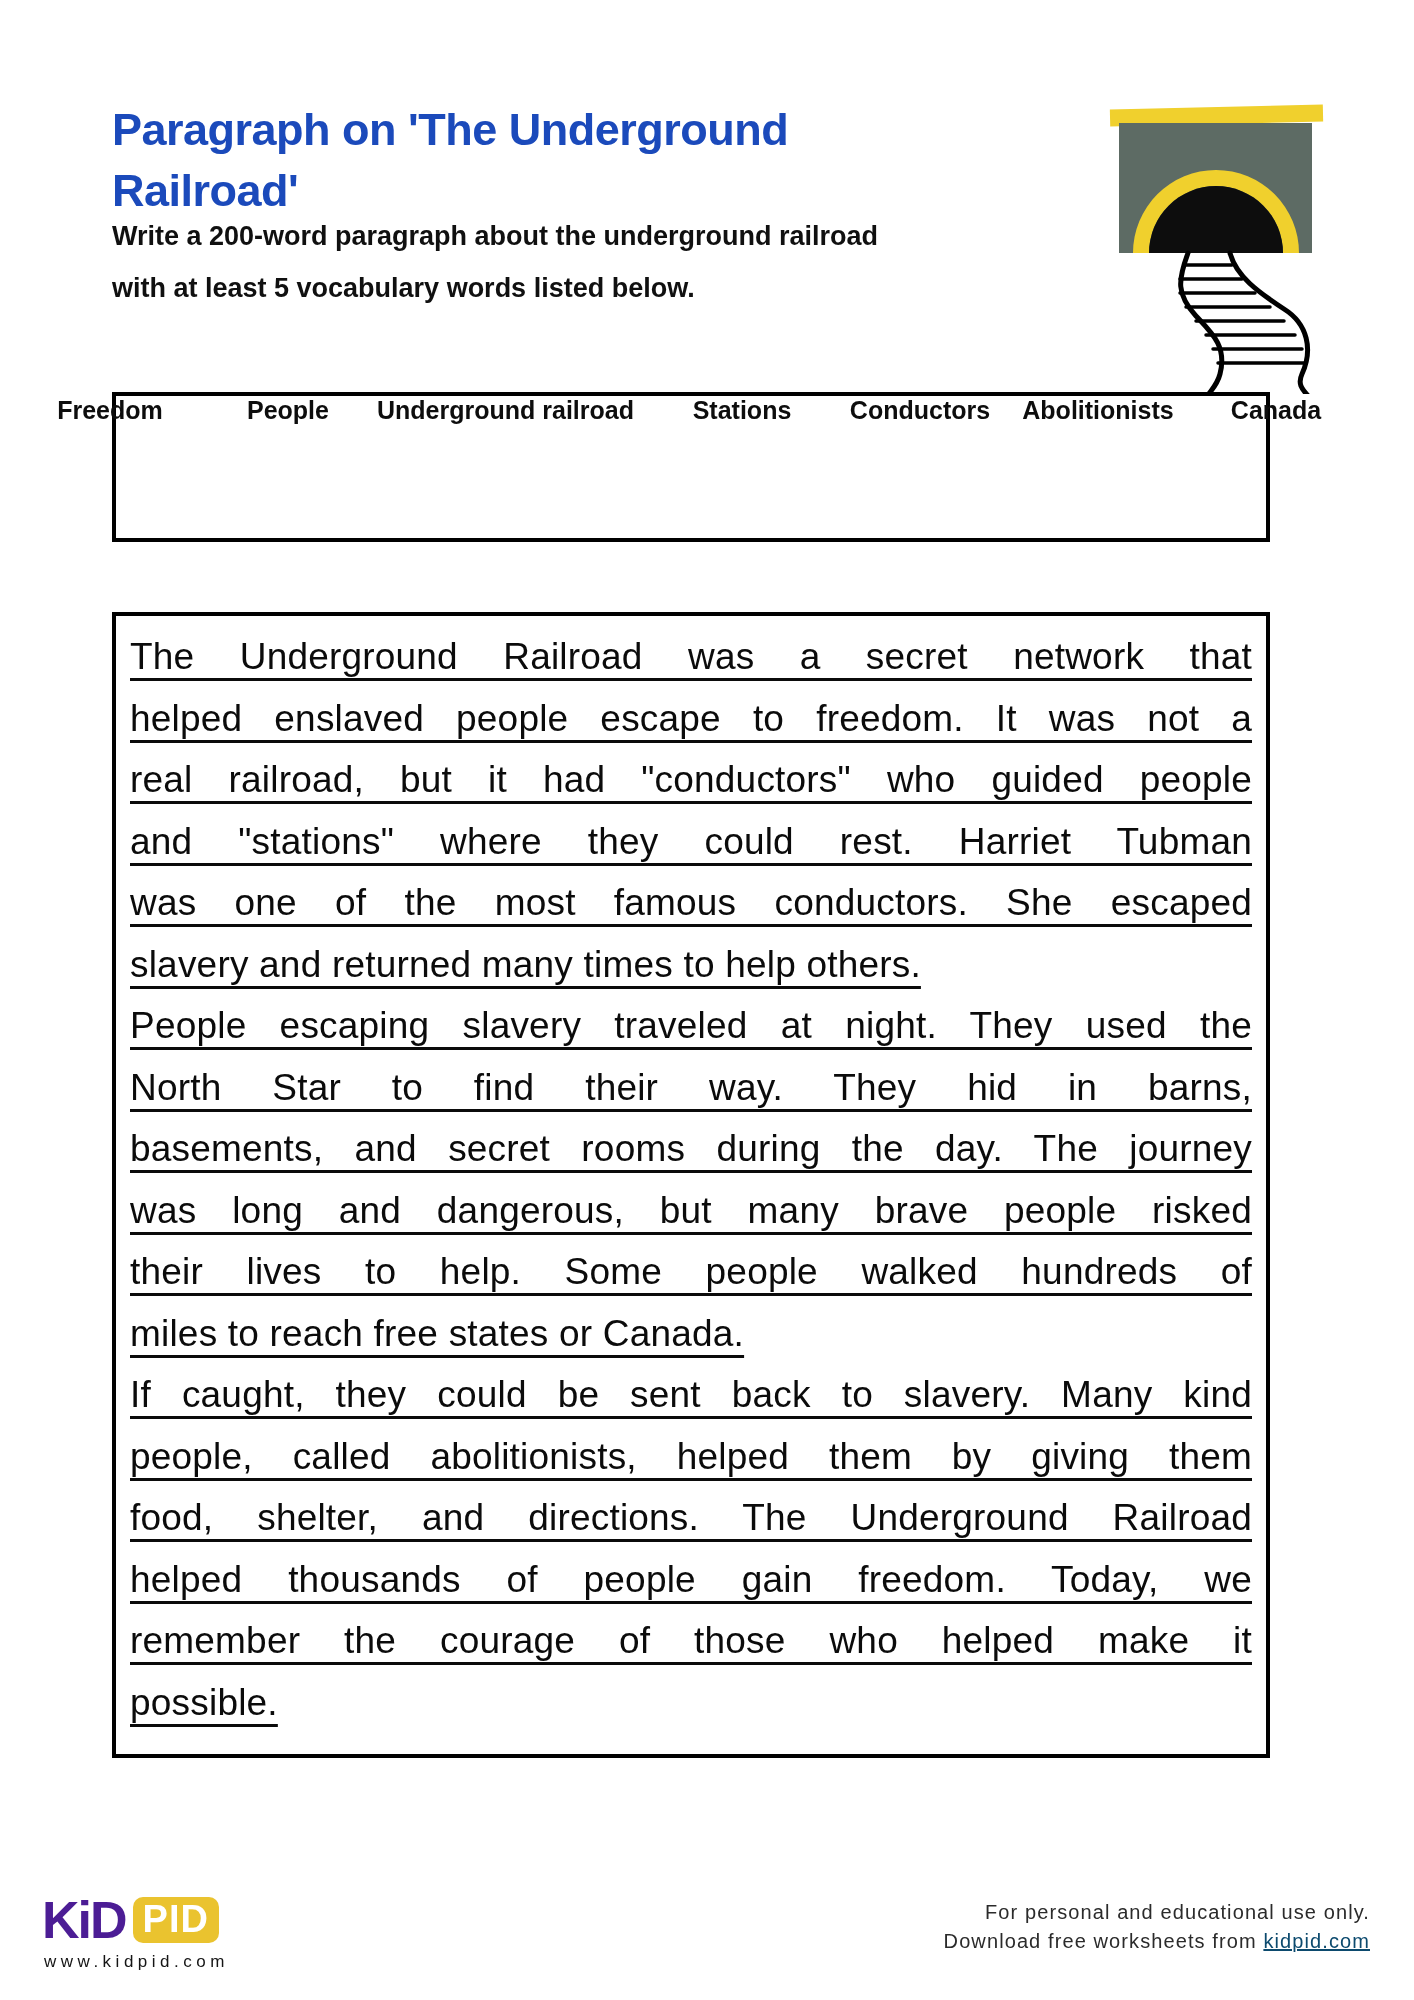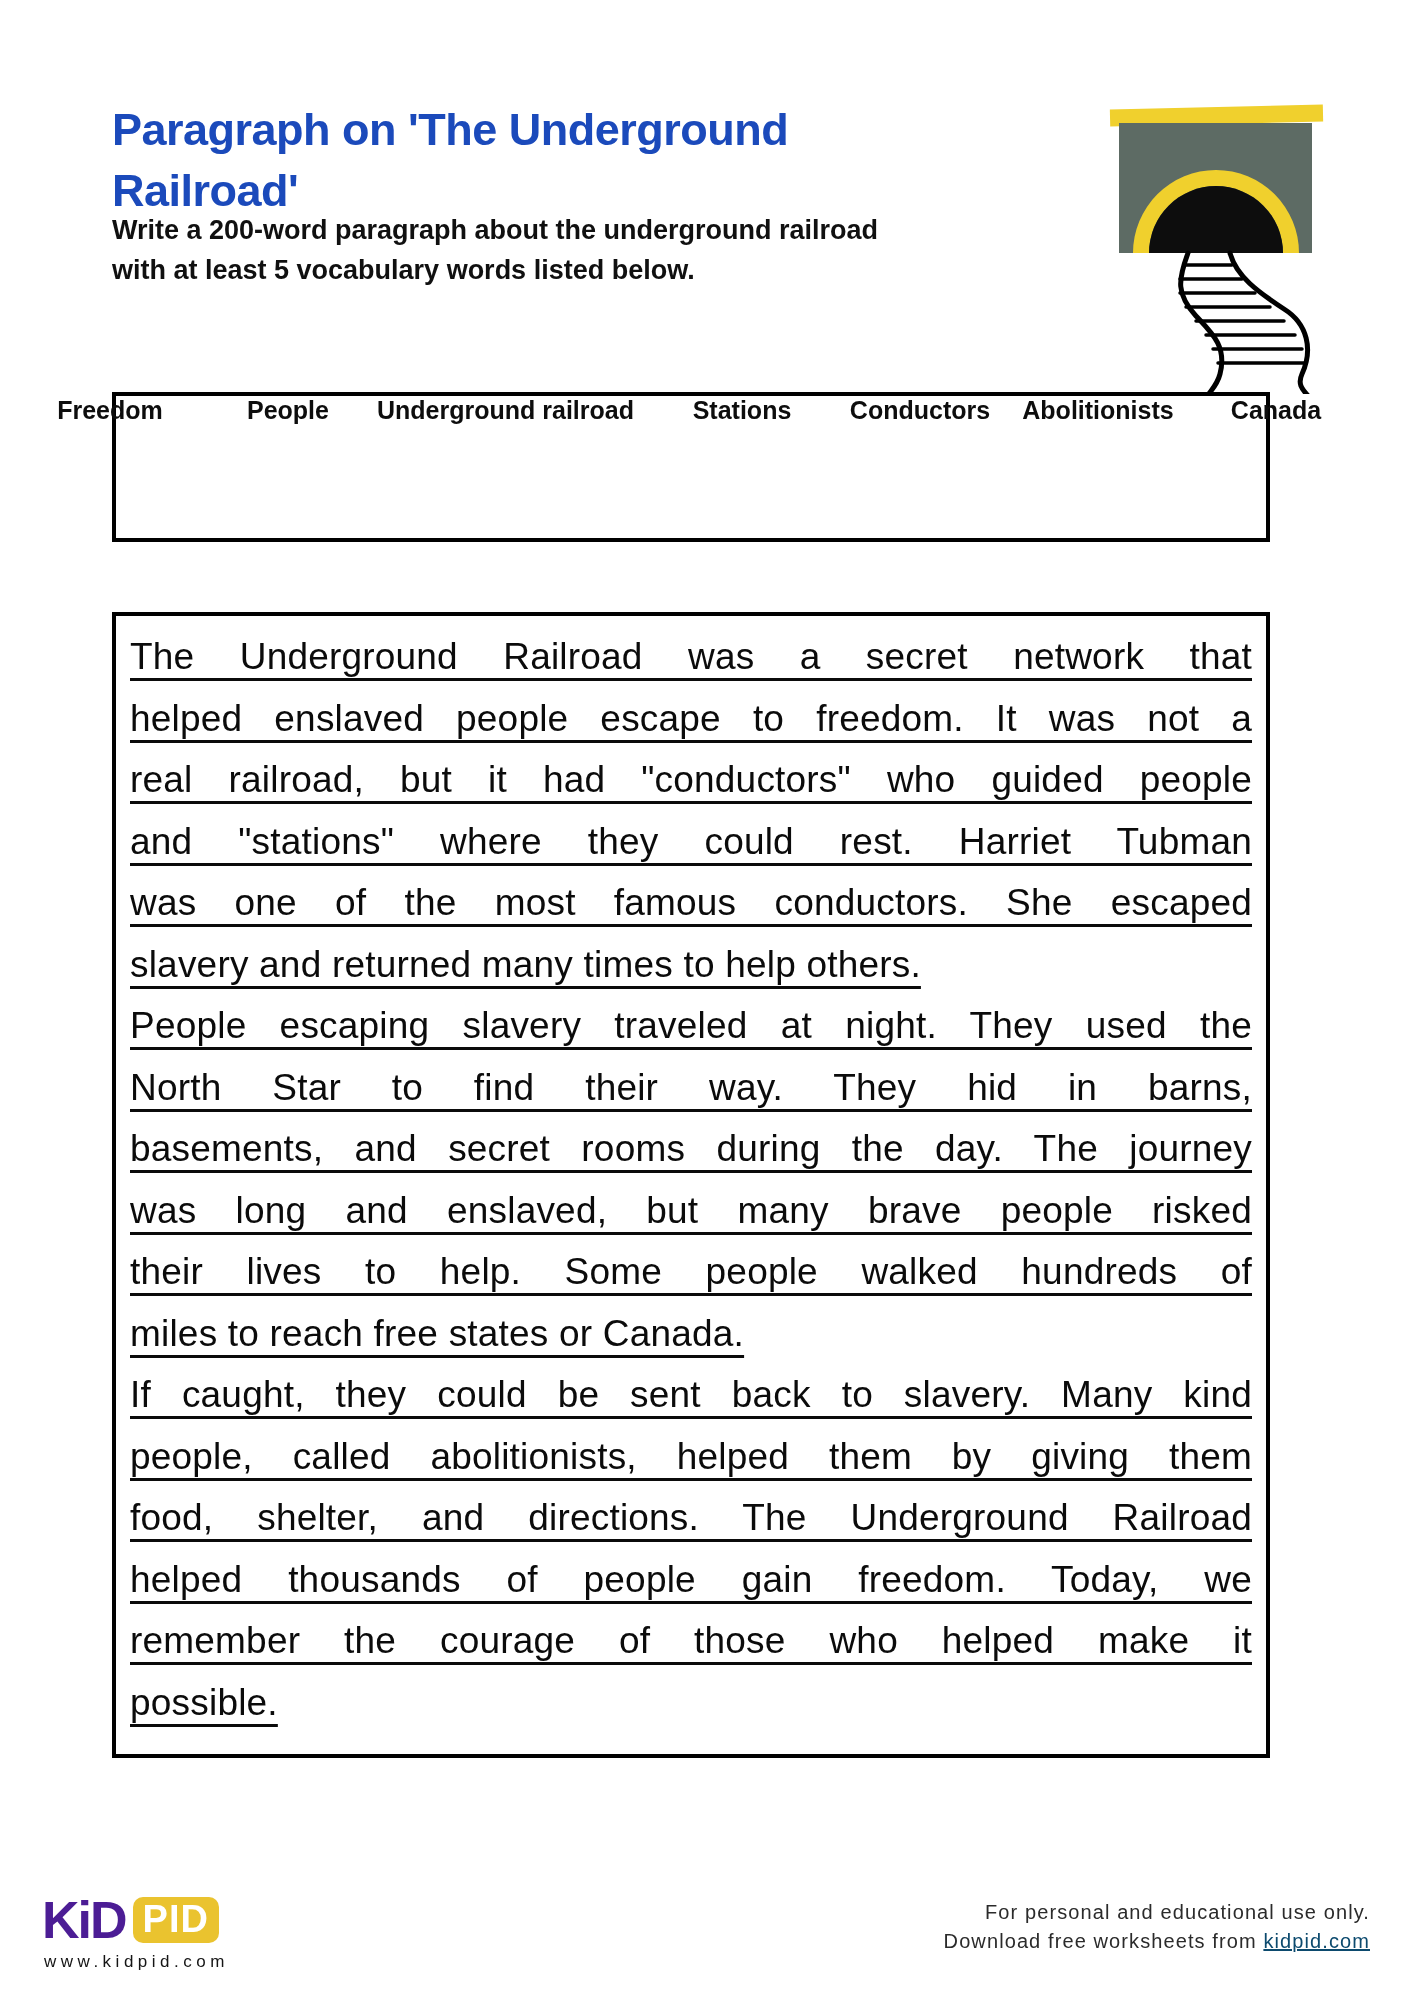--- a/index.html
+++ b/index.html
@@ -10,21 +10,21 @@
 
   
   .title {
     position:absolute; left:112px; top:100px; width:820px;
     font-size:45px; font-weight:bold; color:#1b4abb;
     line-height:1.35; letter-spacing:-0.5px; white-space:pre-line; margin:0;
   }
   .subtitle {
     position:absolute; left:112px; top:210px; width:900px;
     font-size:27px; font-weight:bold; color:#101010;
-    line-height:40px; white-space:pre-line;
+    line-height:52px; white-space:pre-line;
   }
 
   
   .tunnel { position:absolute; left:1106px; top:102px; width:222px; height:292px; }
 
   
   .vocab-box {
     position:absolute; left:112px; top:392px; width:1158px; height:150px;
     border:4px solid #000; box-sizing:border-box;
     display:flex; flex-direction:row; justify-content:center; gap:26px;
@@ -126,21 +126,21 @@
   <div class="answer-box">
       <div class="pline">The Underground Railroad was a secret network that</div>
       <div class="pline">helped enslaved people escape to freedom. It was not a</div>
       <div class="pline">real railroad, but it had "conductors" who guided people</div>
       <div class="pline">and "stations" where they could rest. Harriet Tubman</div>
       <div class="pline">was one of the most famous conductors. She escaped</div>
       <div class="pline pline--end">slavery and returned many times to help others.</div>
       <div class="pline">People escaping slavery traveled at night. They used the</div>
       <div class="pline">North Star to find their way. They hid in barns,</div>
       <div class="pline">basements, and secret rooms during the day. The journey</div>
-      <div class="pline">was long and enslaved, but many brave people risked</div>
+      <div class="pline">was long and dangerous, but many brave people risked</div>
       <div class="pline">their lives to help. Some people walked hundreds of</div>
       <div class="pline pline--end">miles to reach free states or Canada.</div>
       <div class="pline">If caught, they could be sent back to slavery. Many kind</div>
       <div class="pline">people, called abolitionists, helped them by giving them</div>
       <div class="pline">food, shelter, and directions. The Underground Railroad</div>
       <div class="pline">helped thousands of people gain freedom. Today, we</div>
       <div class="pline">remember the courage of those who helped make it</div>
       <div class="pline pline--end">possible.</div>
     </div>
 

